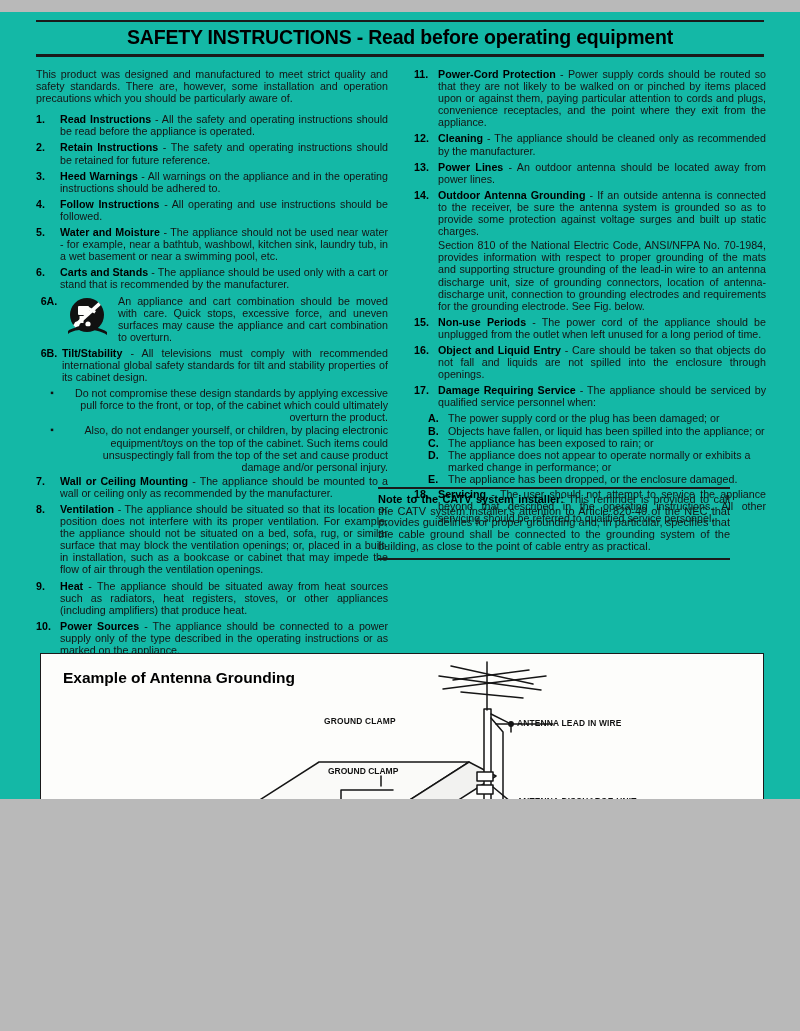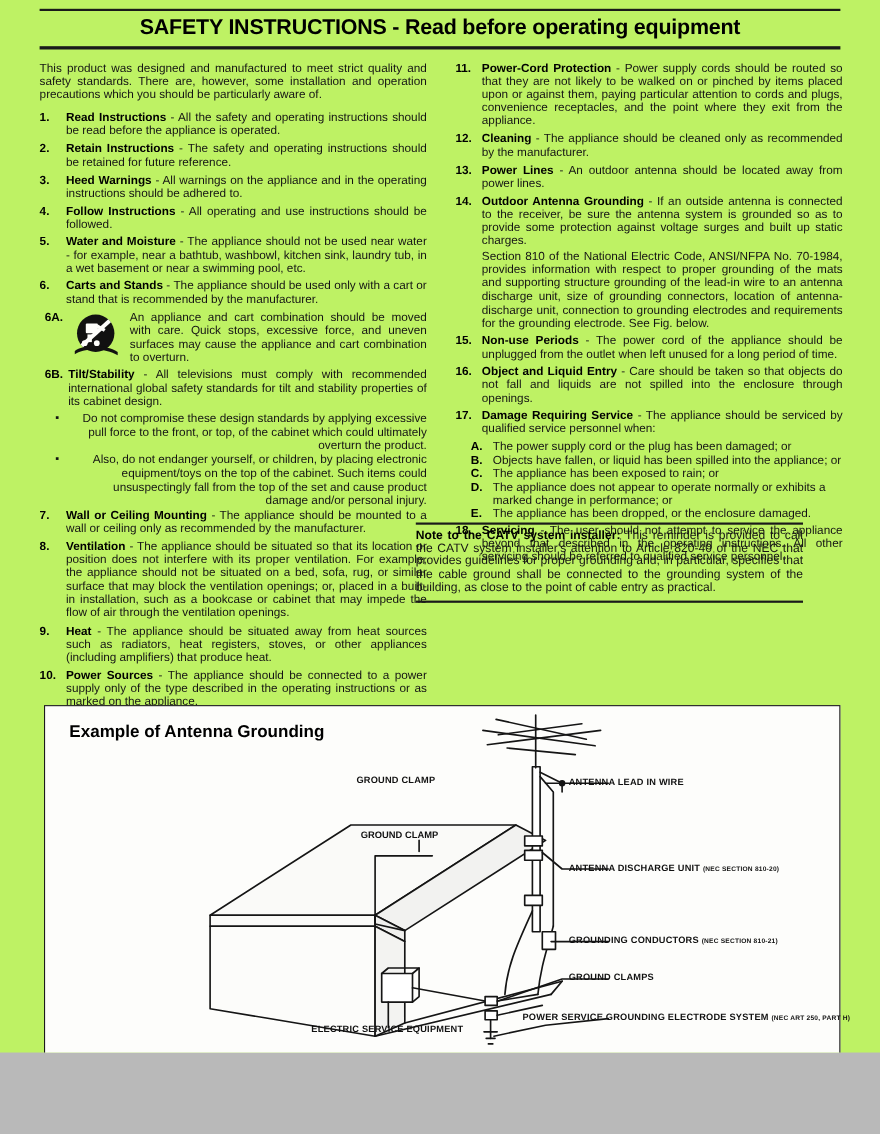--- a/index.html
+++ b/index.html
@@ -1,19 +1,19 @@
 <!DOCTYPE html>
 <html><head>
 <meta charset="utf-8">
 <style>
   html,body{margin:0;padding:0;background:#b9b9b9;}
   body{font-family:"Liberation Sans",sans-serif;}
   .page{
-    position:relative;width:800px;height:957px;
-    background:#bef264;margin:0 auto;overflow:hidden;
+    position:relative;width:800px;height:787px;
+    background:#14b8a6;margin:12px auto;overflow:hidden;
     color:#111;
   }
   
   .hdr{position:absolute;left:36px;top:8px;width:728px;}
   .rule-top{height:2px;background:#1a1a1a;width:100%;}
   .rule-bot{height:3px;background:#1a1a1a;width:100%;margin-top:2px;}
   .hdr-title{
     text-align:center;font-weight:bold;font-size:19.5px;
     letter-spacing:-0.2px;padding:4px 0 3px 0;color:#000;
     font-family:"Liberation Sans",sans-serif;

